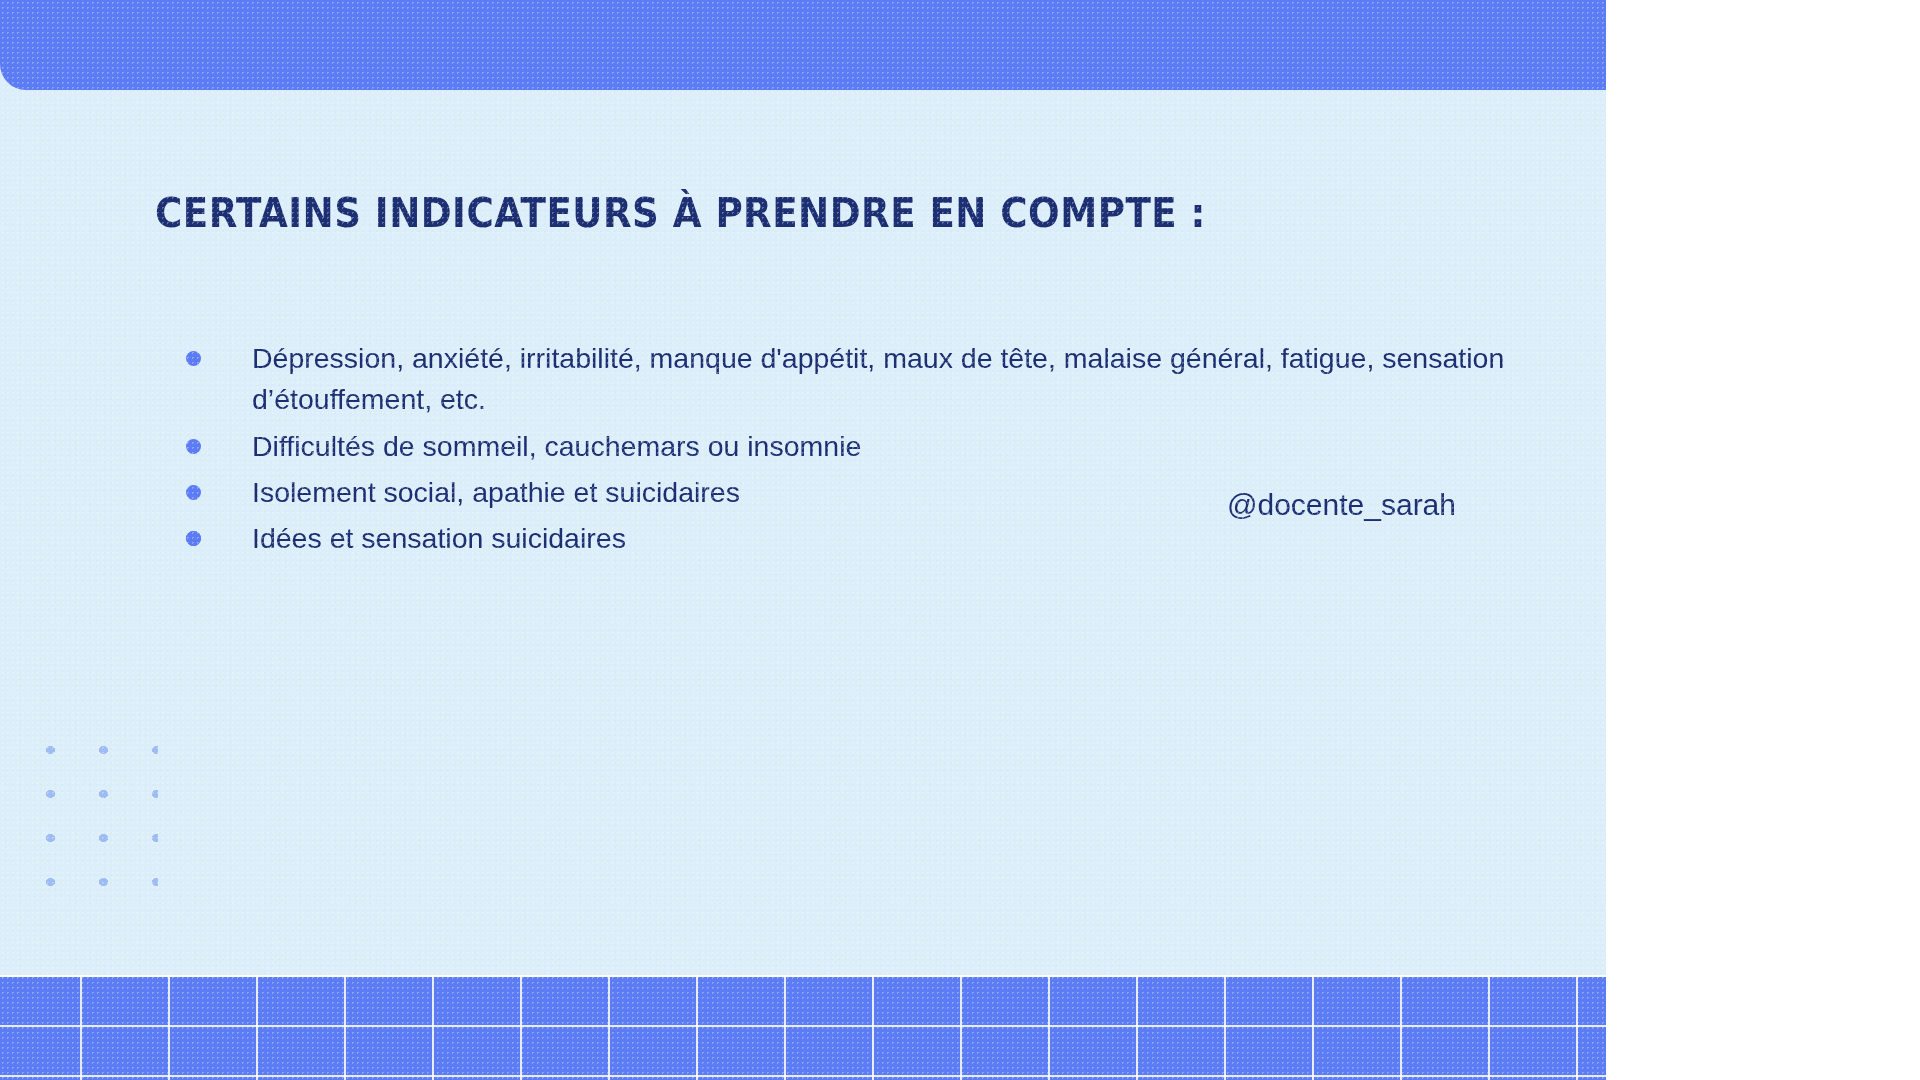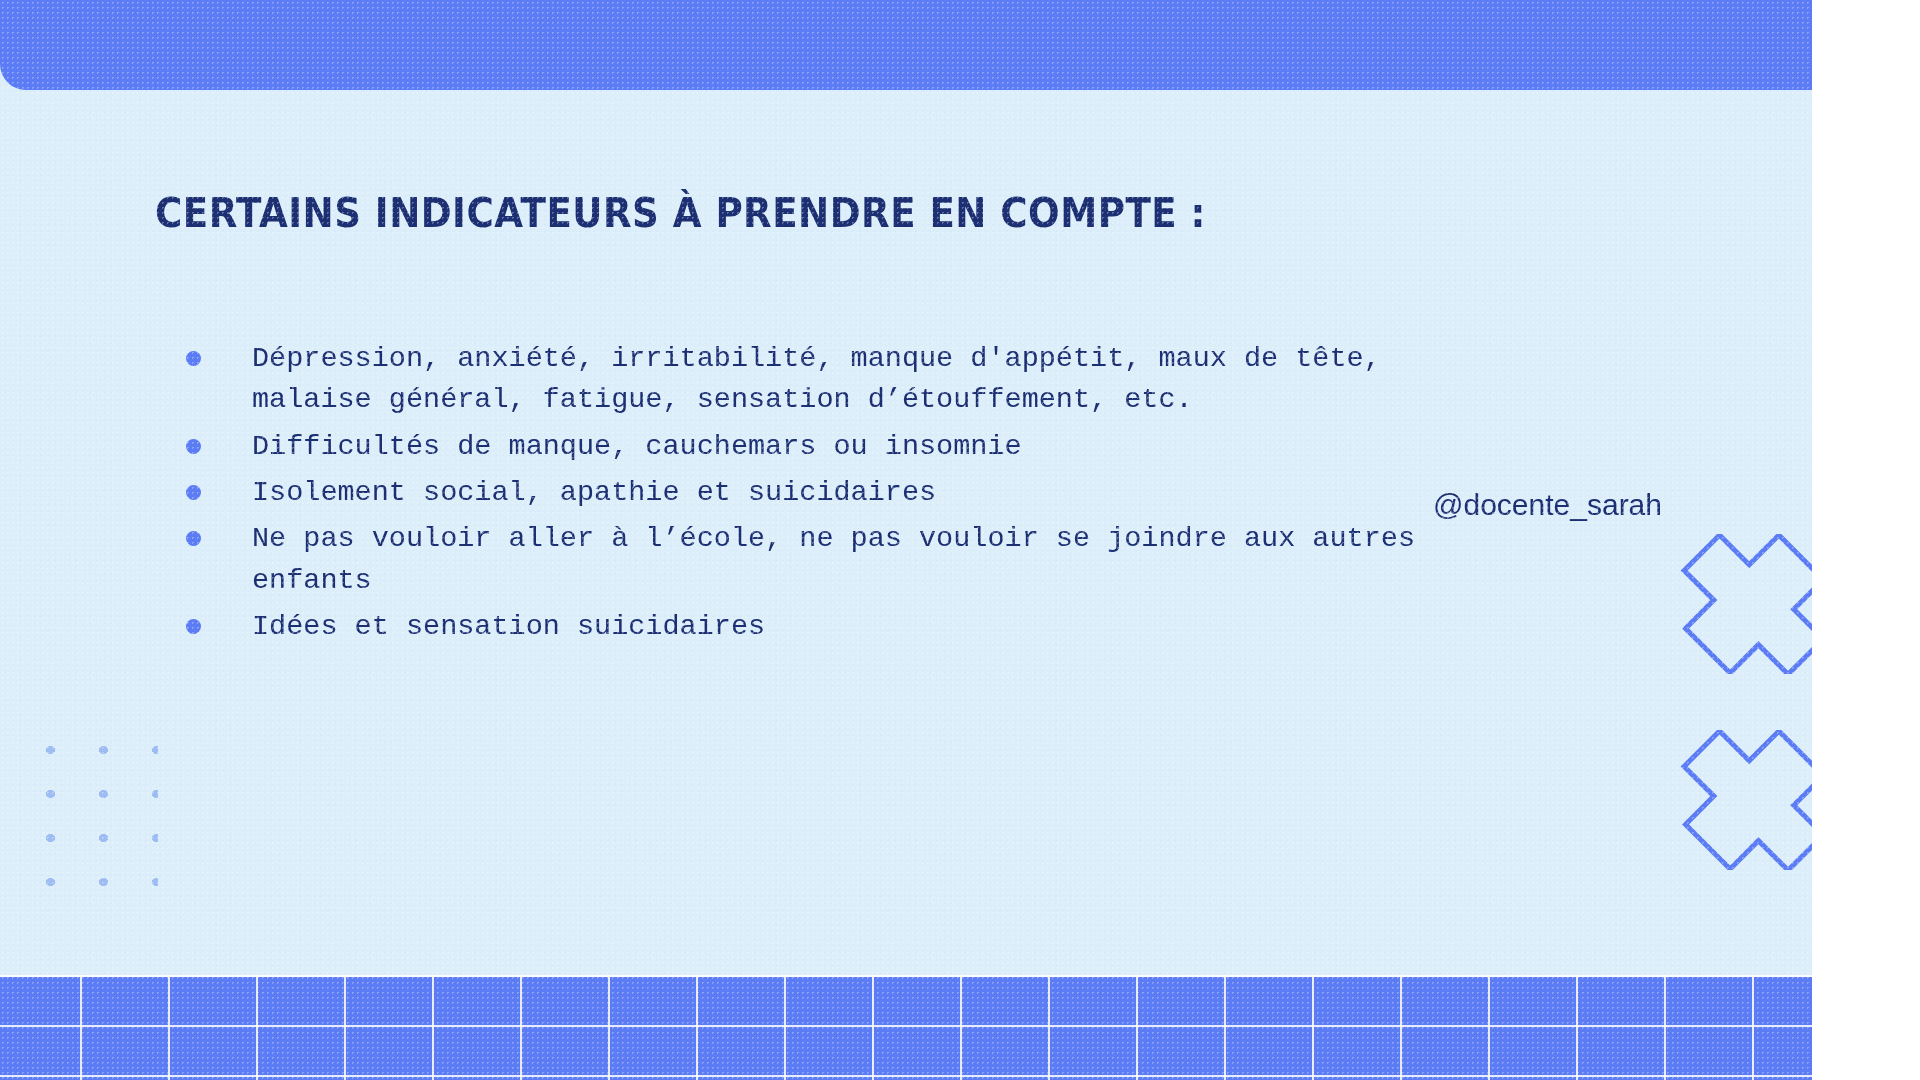--- a/index.html
+++ b/index.html
@@ -6,21 +6,21 @@
     margin: 0;
     padding: 0;
     width: 1920px;
     height: 1080px;
     overflow: hidden;
     background: #ffffff;
   }
 
   #slide {
     position: relative;
-    width: 1812px;
+    width: 1606px;
     height: 1080px;
     background: #dceefa;
     font-family: "Liberation Sans", sans-serif;
     overflow: hidden;
   }
 
   
   #grain {
     position: absolute;
     inset: 0;
@@ -96,21 +96,20 @@
     margin: 0;
     padding: 0;
   }
   .bullets li {
     position: relative;
     padding-left: 72px;
     color: #1c2f73;
     font-size: 28.5px;
     line-height: 1.45;
     margin-bottom: 5px;
-    font-family: Liberation Mono, monospace;
   }
   .bullets li .dot {
     position: absolute;
     left: 6px;
     top: 13px;
     width: 15px;
     height: 15px;
     border-radius: 50%;
     background: #5b7cf5;
   }
@@ -151,29 +150,28 @@
 
   <div class="heading">CERTAINS INDICATEURS À PRENDRE EN COMPTE :</div>
 
   <ul class="bullets">
     <li>
       <span class="dot"></span>
       <span>Dépression, anxiété, irritabilité, manque d'appétit, maux de tête, malaise général, fatigue, sensation d’étouffement, etc.</span>
     </li>
     <li>
       <span class="dot"></span>
-      <span>Difficultés de manque, cauchemars ou insomnie</span>
+      <span>Difficultés de sommeil, cauchemars ou insomnie</span>
     </li>
     <li>
       <span class="dot"></span>
       <span>Isolement social, apathie et suicidaires</span>
     </li>
     <li>
       <span class="dot"></span>
-      <span>Ne pas vouloir aller à l’école, ne pas vouloir se joindre aux autres enfants</span>
     </li>
     <li>
       <span class="dot"></span>
       <span>Idées et sensation suicidaires</span>
     </li>
   </ul>
 
   <div class="handle">@docente_sarah</div>
 
   <svg class="x-shape" style="left:1677px; top:534px;" width="155" height="140" viewBox="0 0 155 140">

